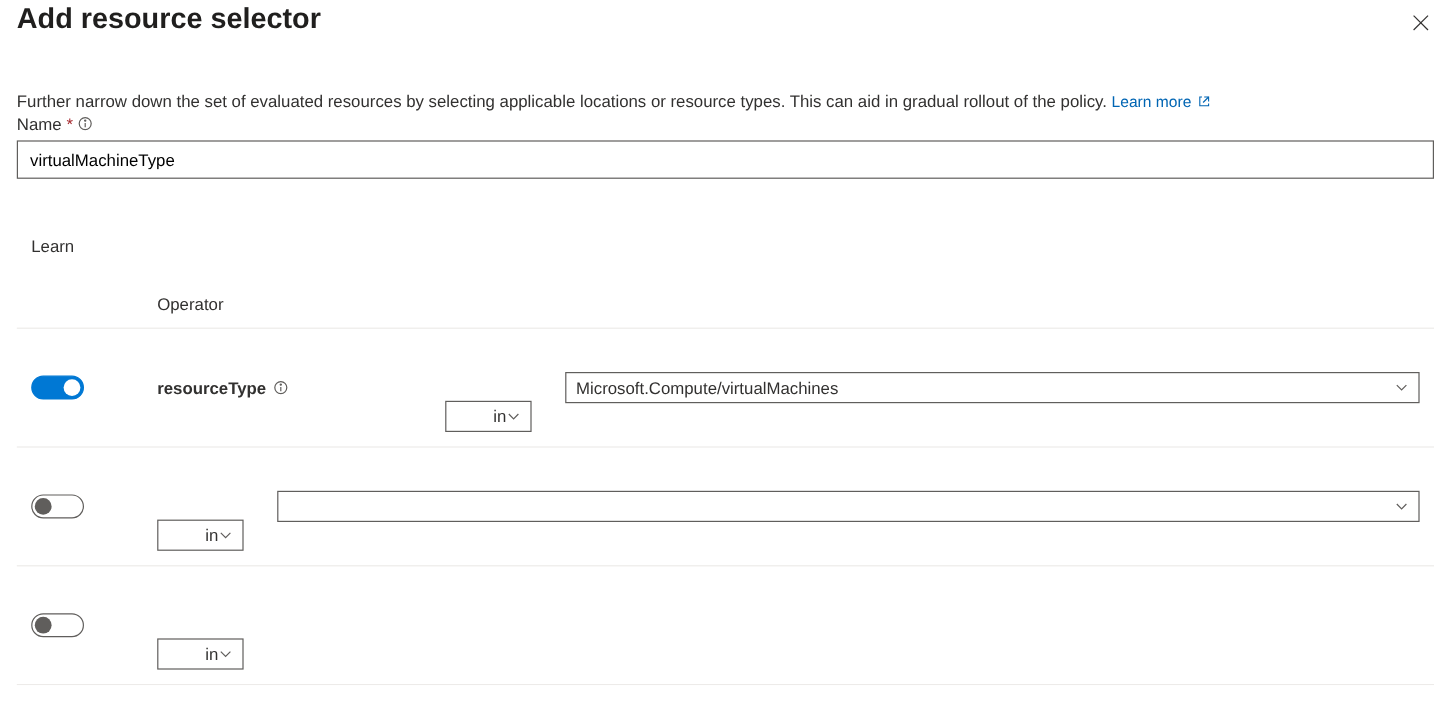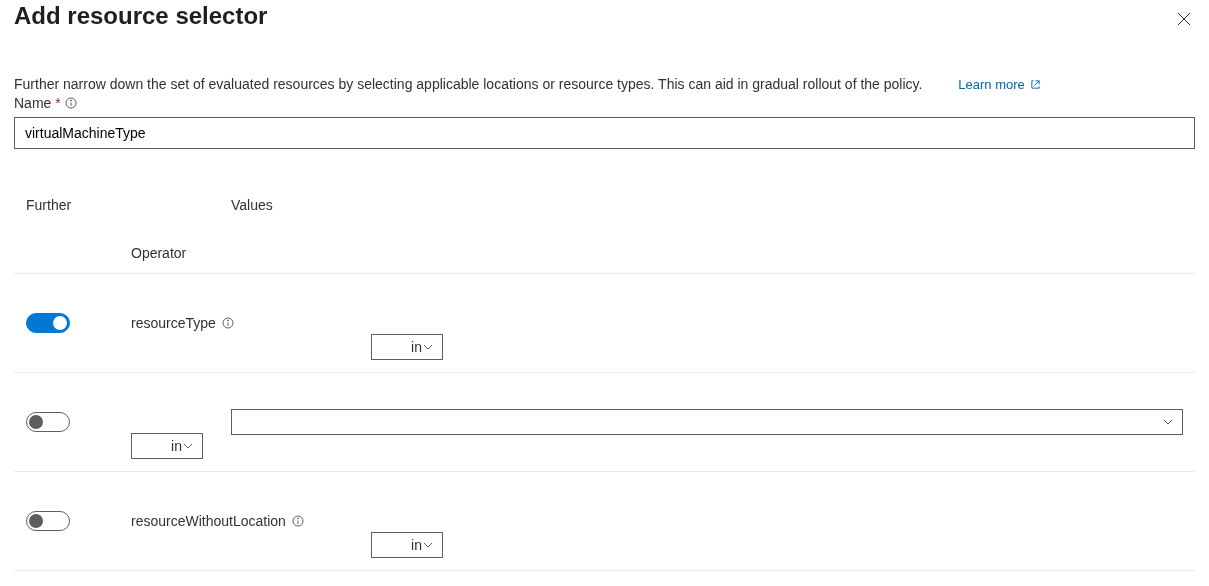--- a/index.html
+++ b/index.html
@@ -42,21 +42,20 @@
     .description {
       margin-top: 44px;
       font-size: 14px;
       line-height: 20px;
       color: #323130;
     }
     .learn-more {
       color: #0065b3;
       text-decoration: none;
       font-size: 13px;
-      margin-left: 32px;
     }
     .learn-more svg {
       width: 11px;
       height: 11px;
       vertical-align: -1px;
       margin-left: 2px;
     }
     .name-label-row {
       display: flex;
       align-items: center;
@@ -134,20 +133,21 @@
     .toggle.on .thumb {
       background: #fff;
       transform: translateX(24px);
     }
     .prop-cell {
       display: flex;
       align-items: center;
       gap: 6px;
       font-size: 14px;
       color: #323130;
+      font-weight: bold;
     }
     .op-select {
       width: 72px;
       height: 26px;
       border: 1px solid #605e5c;
       display: flex;
       align-items: center;
       justify-content: flex-end;
       padding: 0 8px;
       font-size: 14px;
@@ -213,23 +213,22 @@
       <circle cx="6" cy="6" r="5"></circle>
       <line x1="6" y1="5.5" x2="6" y2="9"></line>
       <circle cx="6" cy="3.5" r="0.5" fill="currentColor"></circle>
     </svg>
   </span>
 </div>
 <input type="text" class="name-input" value="virtualMachineType" style="">
 
 <div class="table">
   <div class="thead-row">
-    <div class="col-toggle">Further</div>
+    <div class="col-toggle">Learn</div>
     <div class="col-op">Operator</div>
-    <div class="col-values">Values</div>
   </div>
   <div id="tbody">
       <div class="body-row">
         <div class="col-toggle">
           <div class="toggle on">
             <div class="thumb"></div>
           </div>
         </div>
         <div class="col-prop prop-cell">
           <span>resourceType</span>
@@ -242,20 +241,28 @@
           </span>
         </div>
         <div class="col-op">
           <div class="op-select">
             <span>in</span>
             <svg class="chevron" viewBox="0 0 12 12" fill="none" stroke="currentColor" stroke-width="1">
               <polyline points="2,4 6,8 10,4"></polyline>
             </svg>
           </div>
         </div>
+        <div class="col-values">
+          <div class="values-select">
+            <span>Microsoft.Compute/virtualMachines</span>
+            <svg class="chevron" viewBox="0 0 12 12" fill="none" stroke="currentColor" stroke-width="1">
+              <polyline points="2,4 6,8 10,4"></polyline>
+            </svg>
+          </div>
+        </div>
       </div>
       <div class="body-row">
         <div class="col-toggle">
           <div class="toggle">
             <div class="thumb"></div>
           </div>
         </div>
         <div class="col-op">
           <div class="op-select">
             <span>in</span>
@@ -272,30 +279,20 @@
             </svg>
           </div>
         </div>
       </div>
       <div class="body-row">
         <div class="col-toggle">
           <div class="toggle">
             <div class="thumb"></div>
           </div>
         </div>
-        <div class="col-prop prop-cell">
-          <span>resourceWithoutLocation</span>
-          <span class="info-icon">
-            <svg viewBox="0 0 12 12" fill="none" stroke="currentColor" stroke-width="1">
-              <circle cx="6" cy="6" r="5"></circle>
-              <line x1="6" y1="5.5" x2="6" y2="9"></line>
-              <circle cx="6" cy="3.5" r="0.5" fill="currentColor"></circle>
-            </svg>
-          </span>
-        </div>
         <div class="col-op">
           <div class="op-select">
             <span>in</span>
             <svg class="chevron" viewBox="0 0 12 12" fill="none" stroke="currentColor" stroke-width="1">
               <polyline points="2,4 6,8 10,4"></polyline>
             </svg>
           </div>
         </div>
       </div>
     </div>

